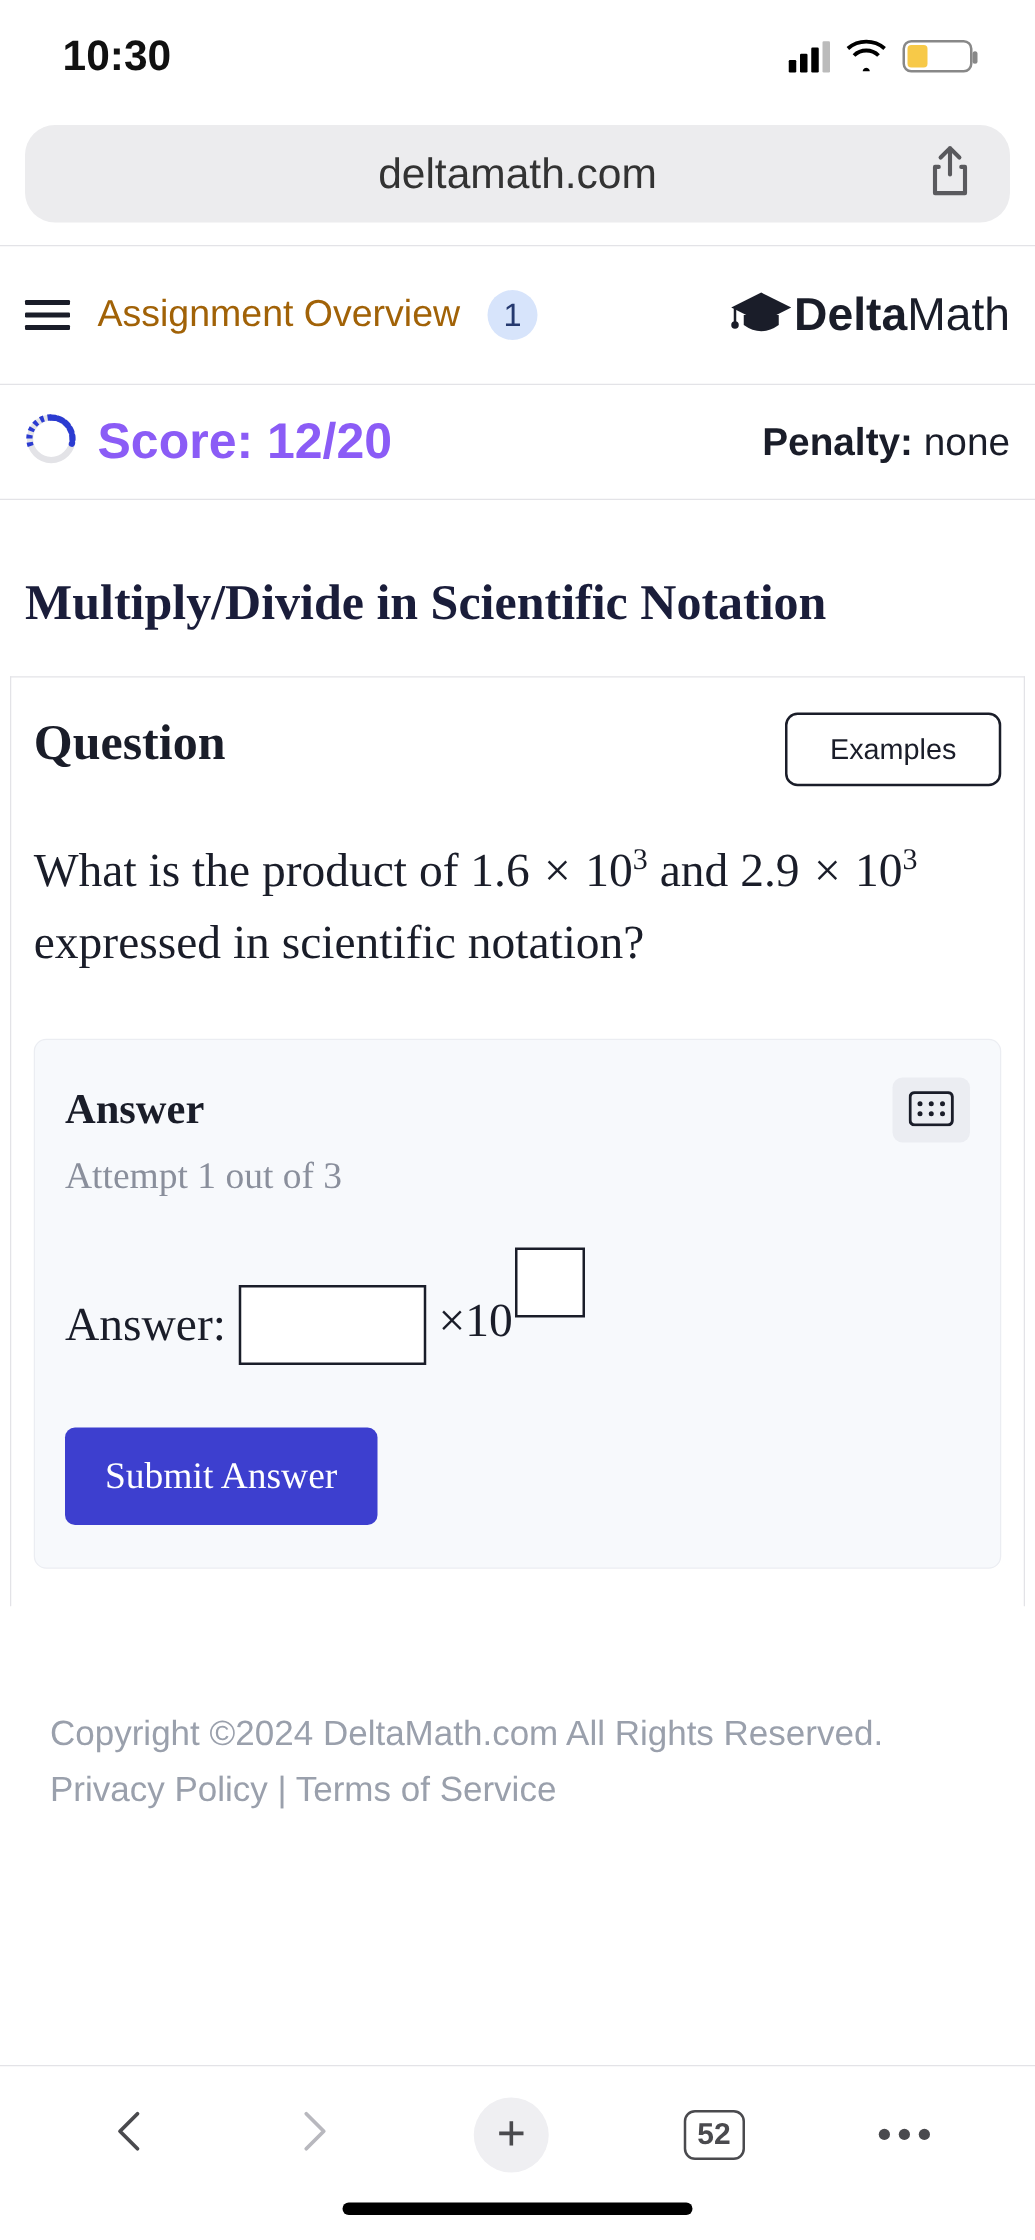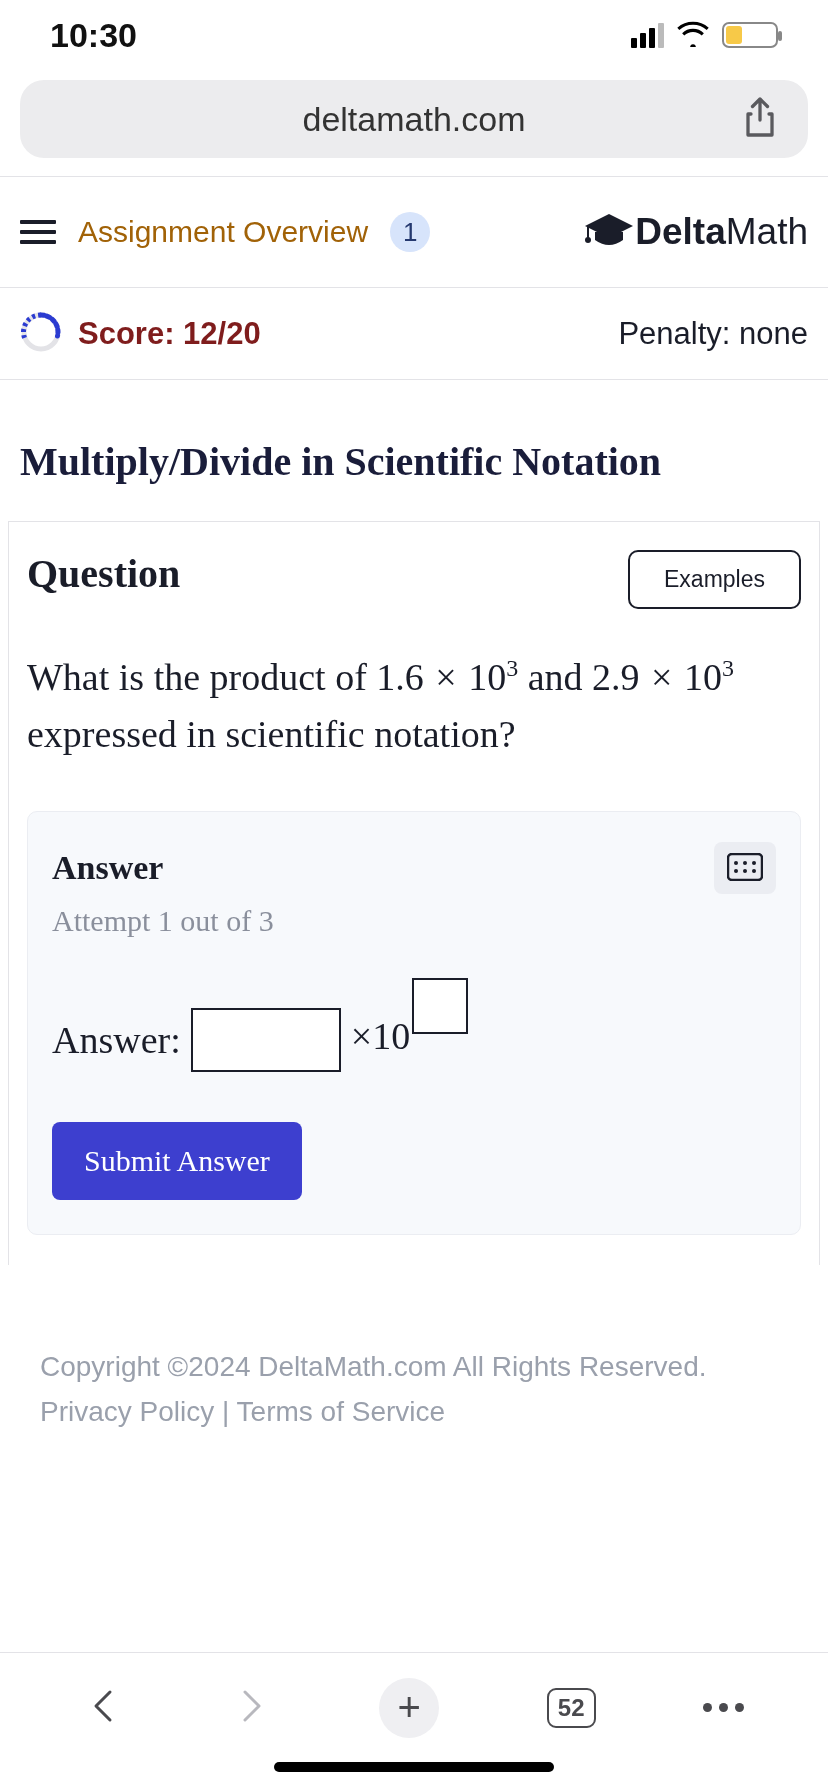--- a/index.html
+++ b/index.html
@@ -1,20 +1,20 @@
 <!DOCTYPE html>
 <html><head>
 <meta charset="utf-8">
 <style>
   * { box-sizing: border-box; margin: 0; padding: 0; }
   html, body { width: 828px; height: 1792px; font-family: -apple-system, "Helvetica Neue", Arial, sans-serif; background: #fff; color: #111; }
   body { display: flex; flex-direction: column; }
 
   
-  .status-bar { height: 80px; display: flex; align-items: center; justify-content: space-between; padding: 0 50px 10px 50px; }
+  .status-bar { height: 100px; display: flex; align-items: center; justify-content: space-between; padding: 0 50px 10px 50px; }
   .status-time { font-size: 34px; font-weight: 600; }
   .status-icons { display: flex; align-items: center; gap: 12px; }
   .signal-bars { display: flex; align-items: flex-end; gap: 3px; }
   .signal-bars span { width: 6px; background: #000; border-radius: 1px; }
   .signal-bars span:nth-child(1) { height: 10px; }
   .signal-bars span:nth-child(2) { height: 15px; }
   .signal-bars span:nth-child(3) { height: 20px; }
   .signal-bars span:nth-child(4) { height: 25px; background: #bbb; }
   .wifi svg { width: 34px; height: 28px; }
   .battery { width: 56px; height: 26px; border: 2.5px solid #888; border-radius: 7px; position: relative; }
@@ -35,23 +35,23 @@
   .overview-link { color: #a16207; font-size: 30px; font-weight: 500; }
   .badge { background: #d7e4fb; color: #25396f; border-radius: 50%; width: 40px; height: 40px; display: inline-flex; align-items: center; justify-content: center; font-size: 26px; font-weight: 500; }
   .logo-wrap { margin-left: auto; display: flex; align-items: center; gap: 0; }
   .cap-icon svg { width: 52px; height: 40px; }
   .logo-text { font-size: 37px; color: #1a1d29; }
   .logo-text b { font-weight: 700; }
 
   
   .score-bar { border-bottom: 1px solid #e3e3e7; height: 92px; display: flex; align-items: center; padding: 0 20px; }
   .score-spinner svg { width: 42px; height: 42px; }
-  .score-text { font-size: 31px; font-weight: 700; margin-left: 16px; color: #7f1d1d; }
+  .score-text { font-size: 40px; font-weight: 700; margin-left: 16px; color: #8b5cf6; }
   .penalty-text { margin-left: auto; font-size: 31px; color: #1a1d29; }
-  .penalty-text b { font-weight: 400; }
+  .penalty-text b { font-weight: 700; }
 
   
   .content { flex: 1; overflow: hidden; }
   .topic-title { font-family: Georgia, "Times New Roman", serif; font-size: 40px; font-weight: 700; color: #1a1d3a; padding: 58px 20px 36px 20px; }
 
   .question-card { border: 1px solid #e3e3e7; border-bottom: none; margin: 0 8px; padding: 28px 18px 30px 18px; }
   .question-head { display: flex; align-items: flex-start; justify-content: space-between; margin-bottom: 40px; }
   .question-label { font-family: Georgia, "Times New Roman", serif; font-size: 40px; font-weight: 700; color: #1a1d29; }
   .examples-btn { border: 2px solid #1a1d29; background: #fff; border-radius: 10px; padding: 14px 34px; font-size: 23px; color: #1a1d29; }
 

